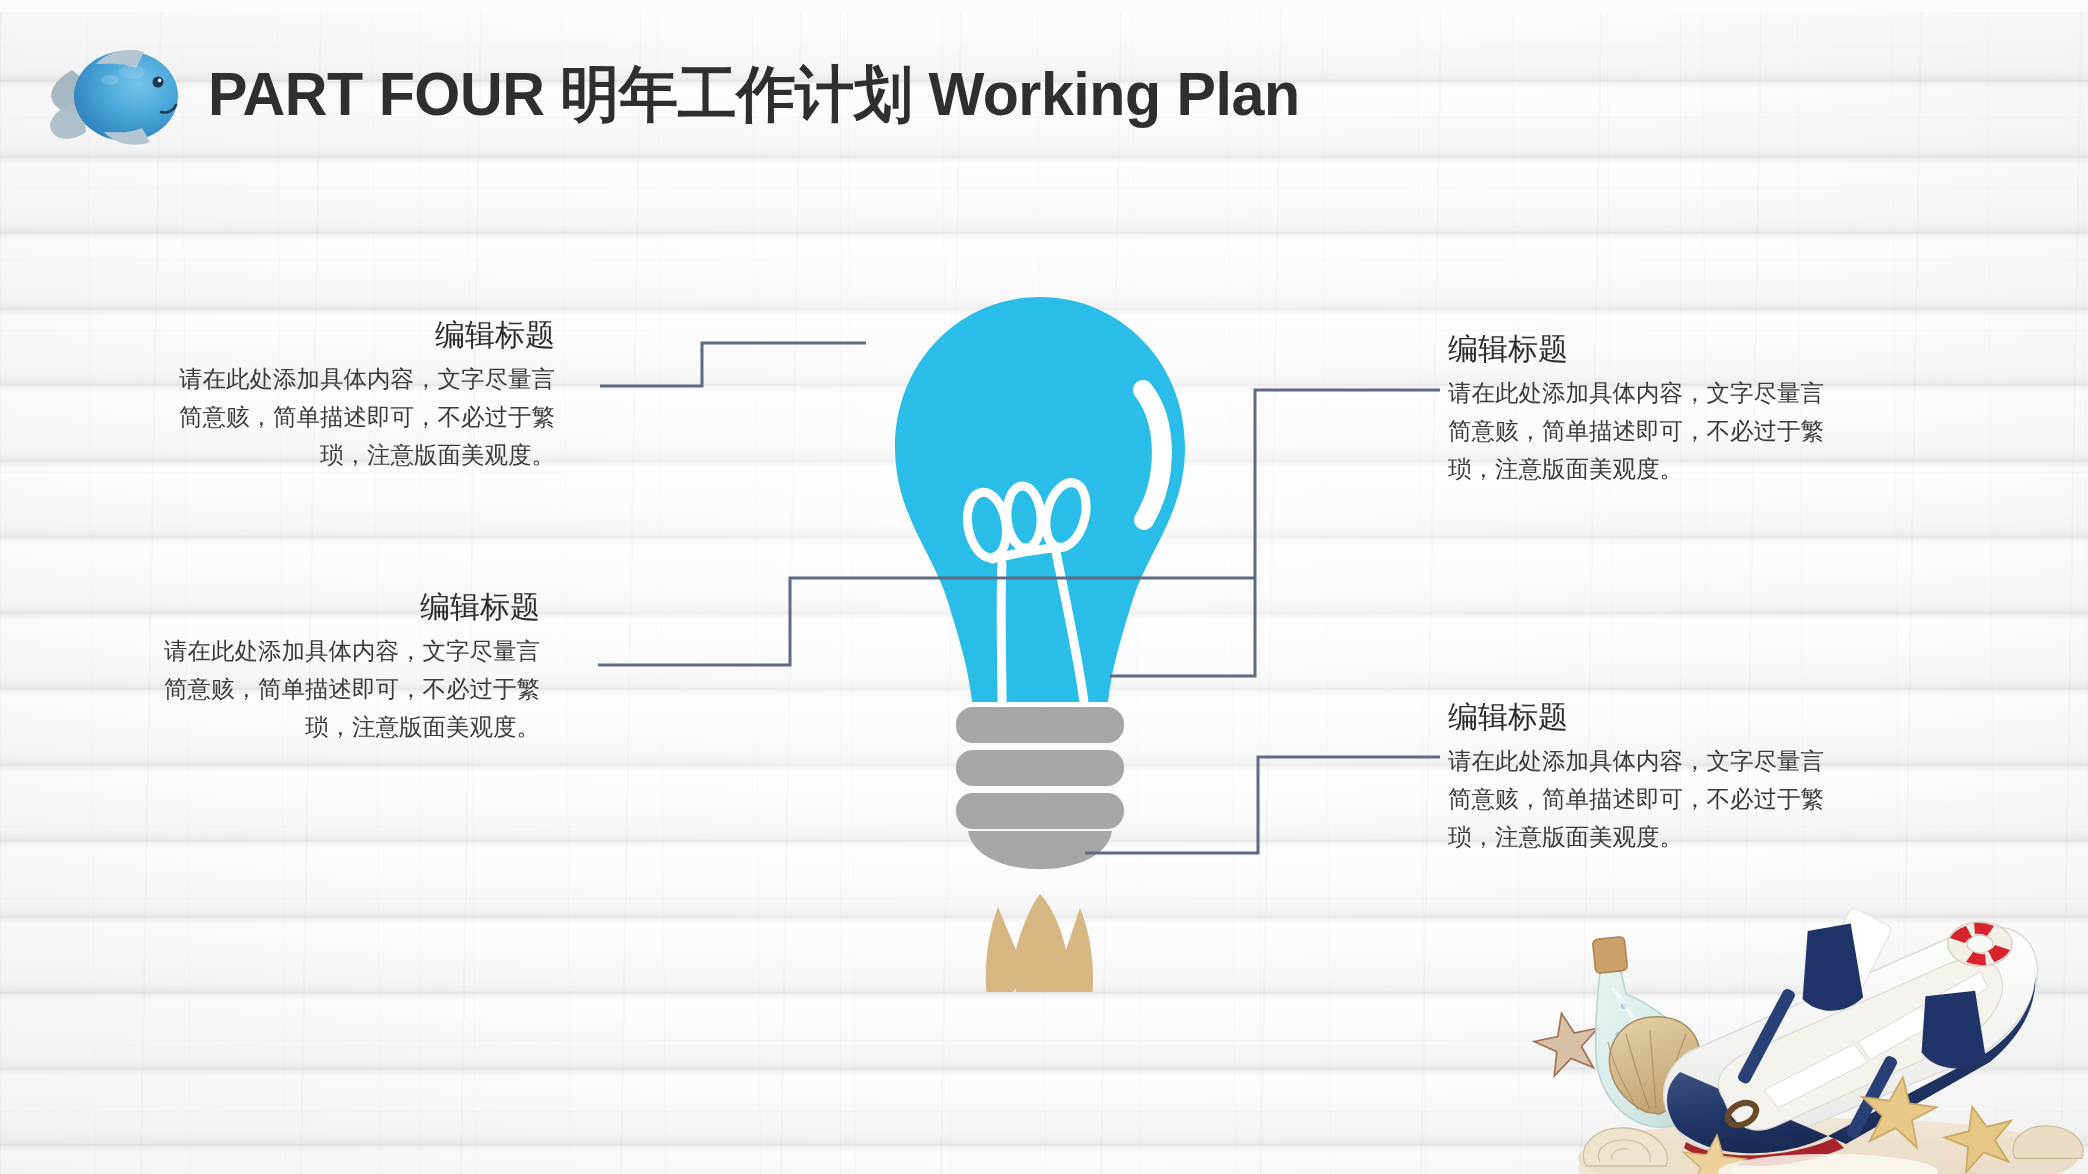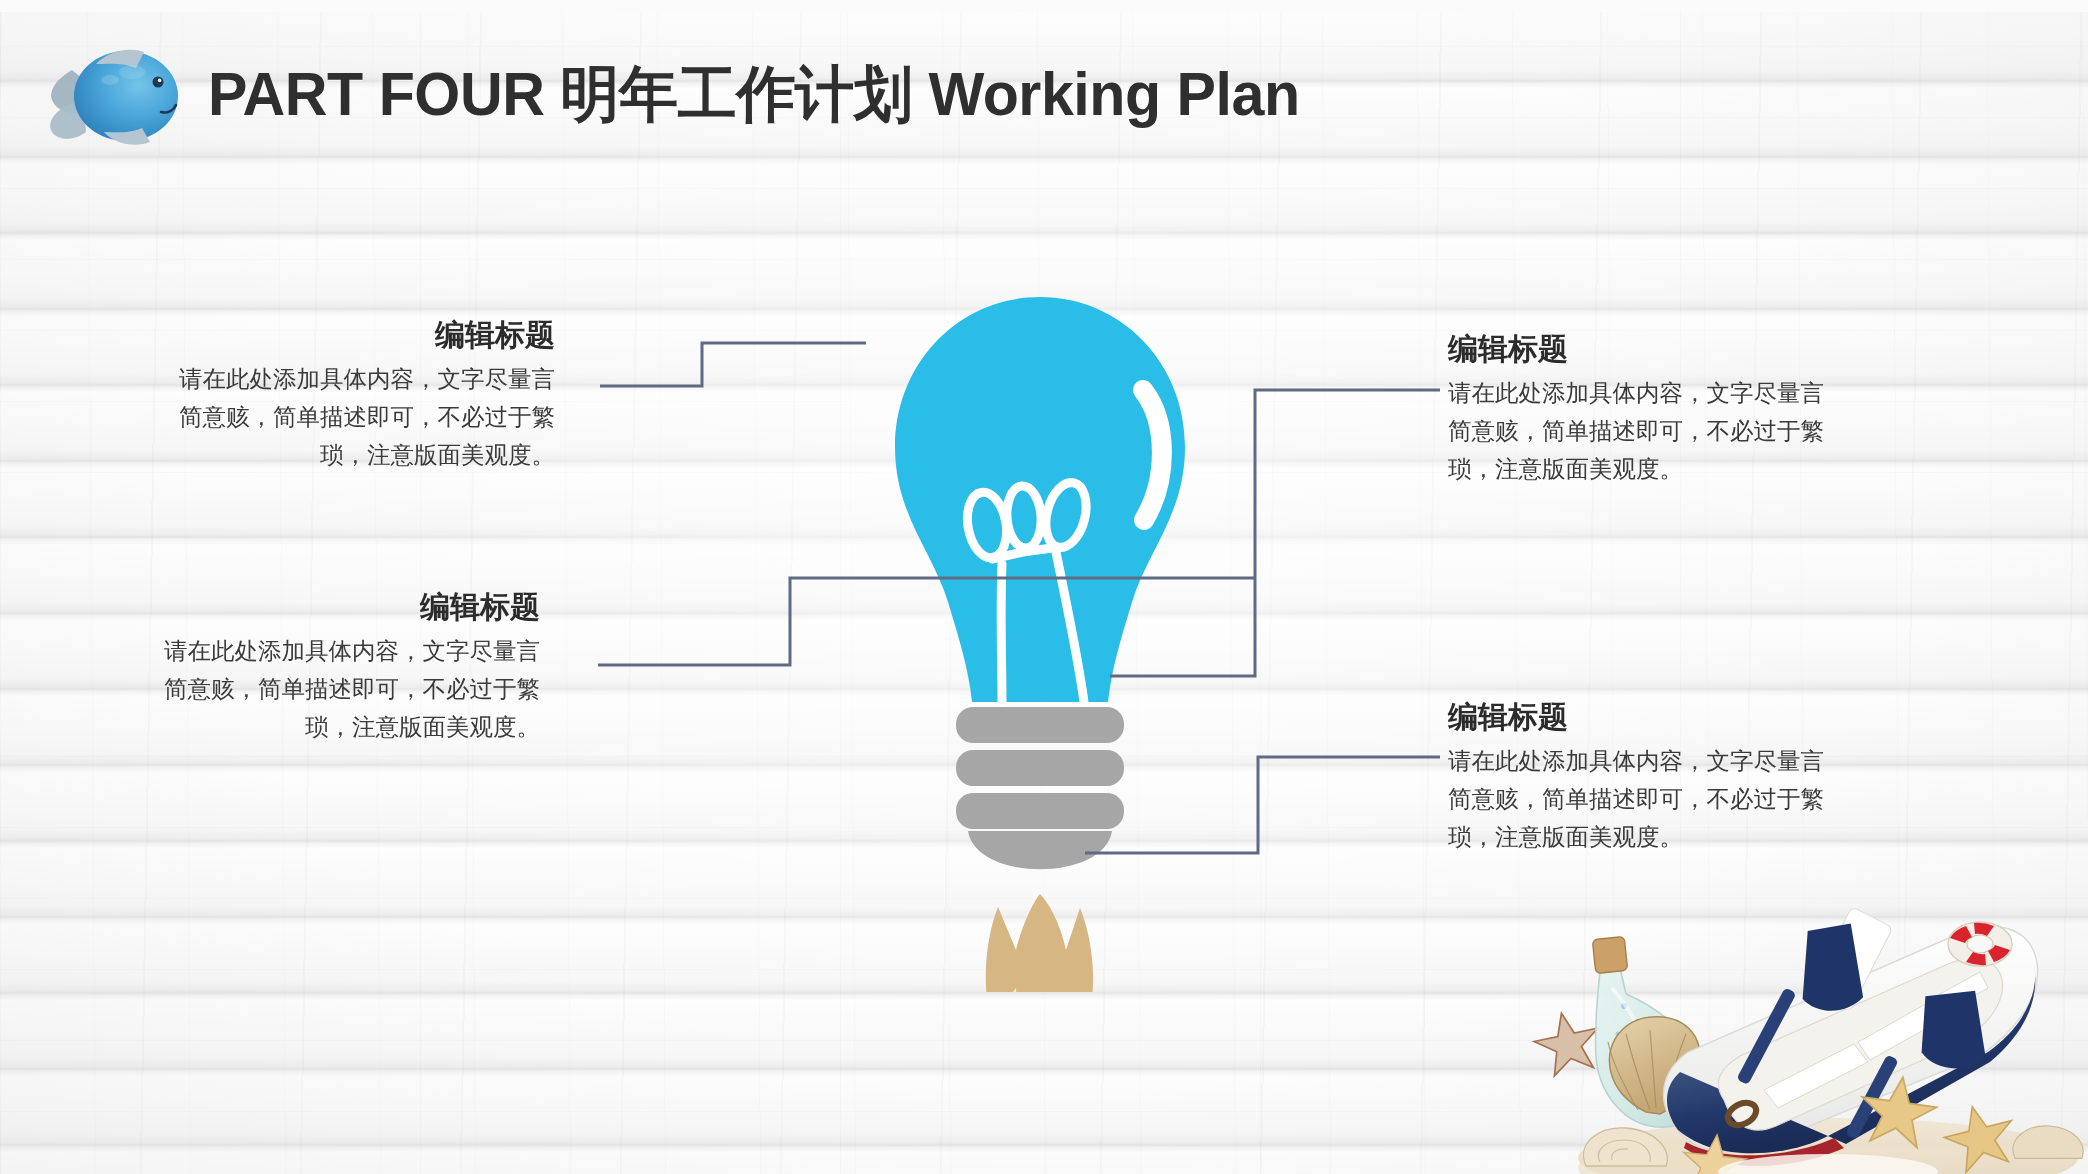--- a/index.html
+++ b/index.html
@@ -52,21 +52,21 @@
 
   
   #bulb { position:absolute; left:880px; top:270px; width:320px; height:710px; }
 
   
   .conn { position:absolute; stroke:#5e6b82; stroke-width:3; fill:none; }
 
   
   .block { position:absolute; }
   .block .bt {
-    font-size:30px; font-weight:bold; color:#2b2b2b;
+    font-size:30px; font-weight:normal; color:#2b2b2b;
     line-height:1.1; white-space:nowrap;
   }
   .block .bb {
     font-size:23.5px; color:#3a3a3a; line-height:1.62;
     margin-top:9px;
   }
   .right .bt { text-align:left; }
   .right .bb { text-align:left; width:380px; }
   .left .bt  { text-align:right; }
   .left .bb  { text-align:right; width:380px; }

